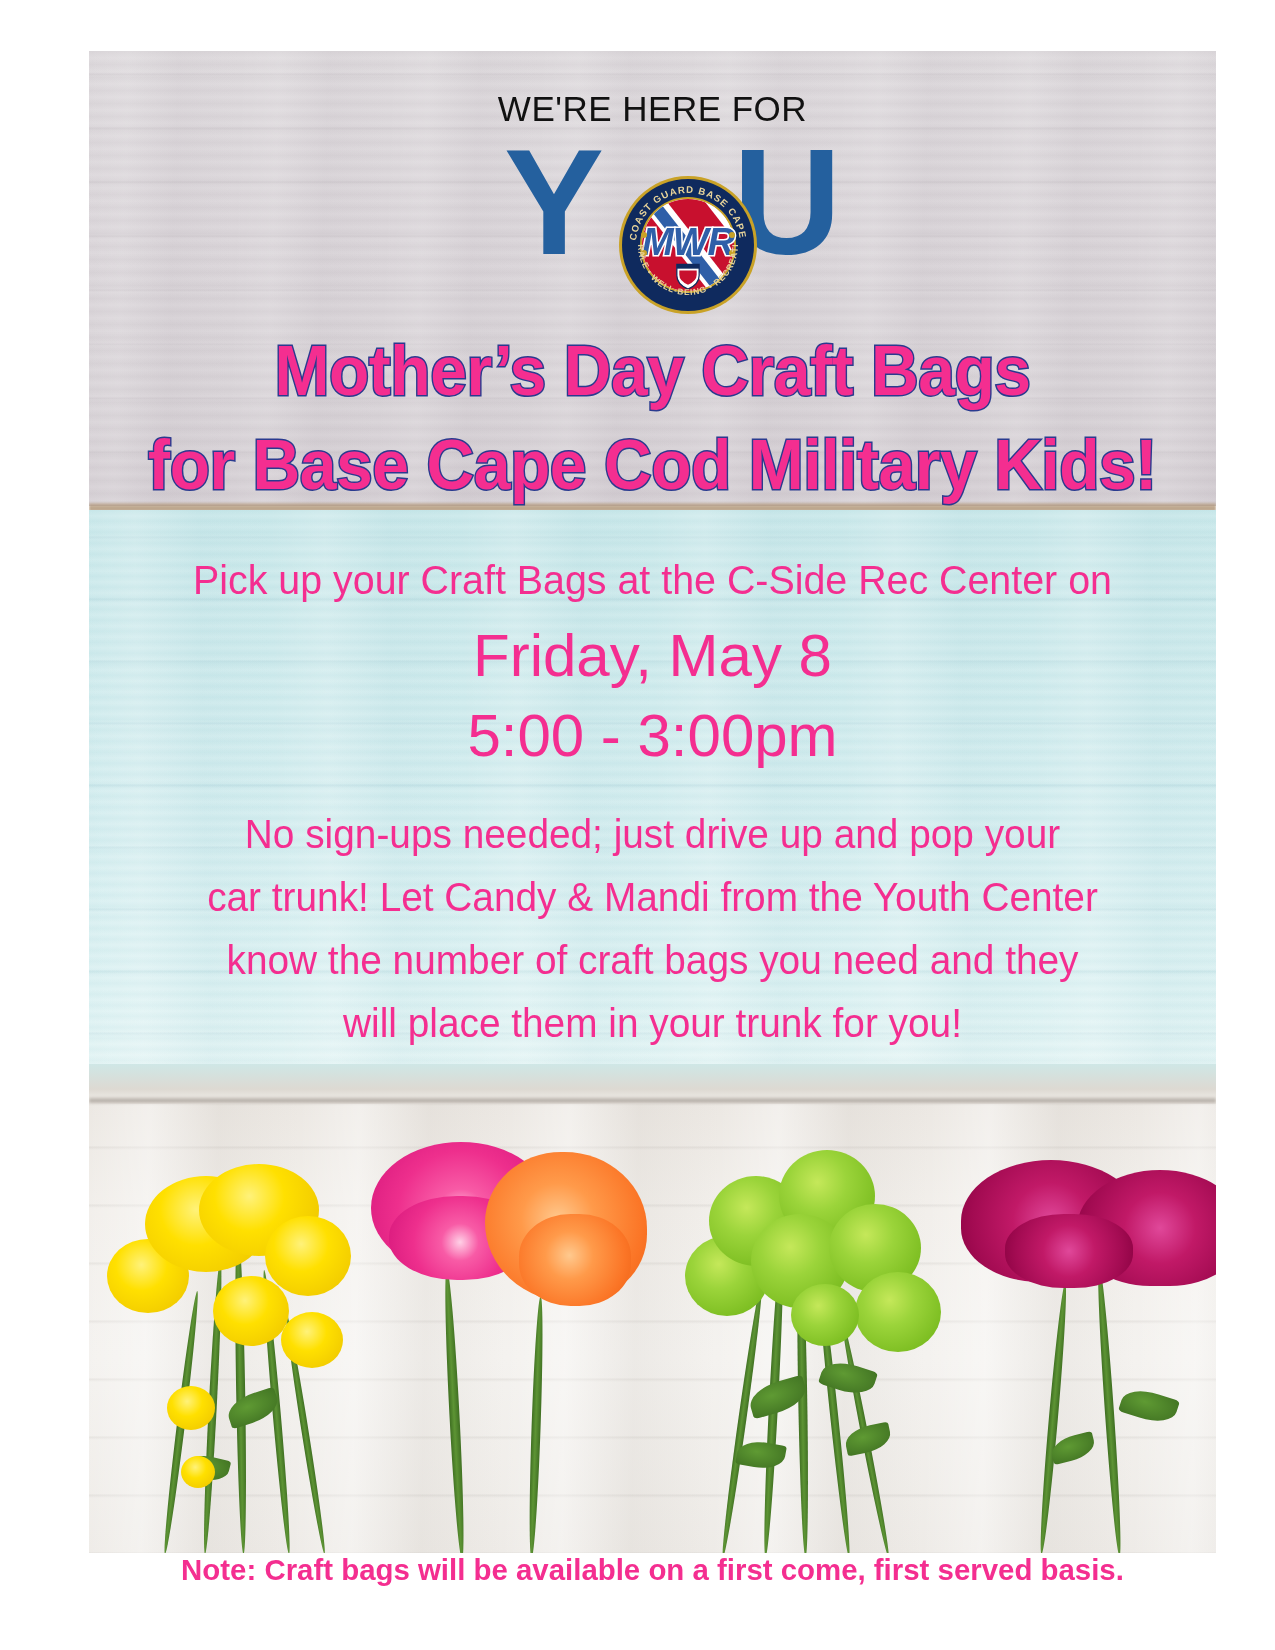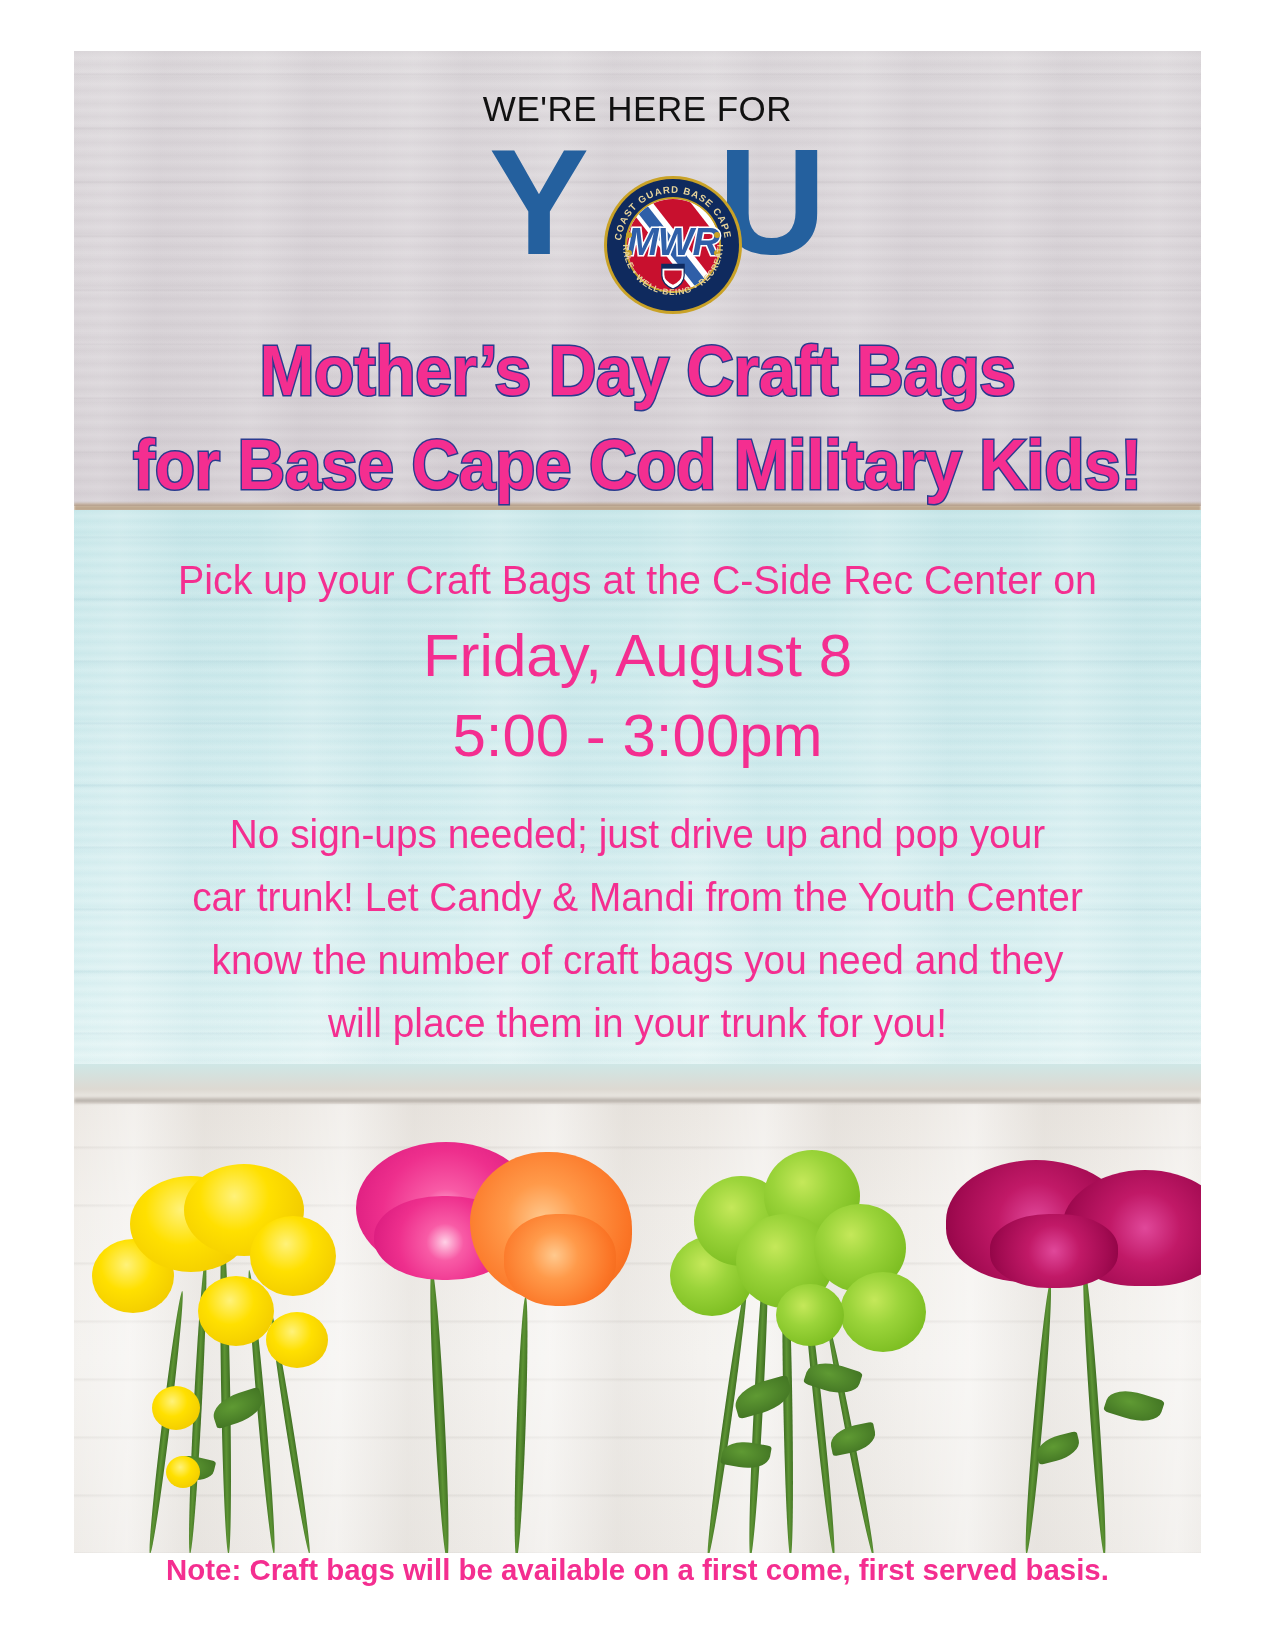--- a/index.html
+++ b/index.html
@@ -12,21 +12,21 @@
     width: 1275px;
     height: 1650px;
     position: relative;
     overflow: hidden;
     font-family: "Liberation Sans", sans-serif;
   }
 
   
   #poster {
     position: absolute;
-    left: 0; top: 0;
+    left: 15px; top: 0;
     width: 1031px;
     height: 1650px;
     background: #ffffff;
   }
 
   
   .bg-panel {
     position: absolute;
     left: 74px;
     top: 51px;
@@ -423,21 +423,21 @@
           <textPath href="#arcBot" startOffset="50%" text-anchor="middle" side="right">MORALE  •  WELL-BEING  •  RECREATION</textPath>
         </text>
       </svg>
     </div>
 
     <div class="headline headline-1">Mother’s Day Craft Bags</div>
     <div class="headline headline-2">for Base Cape Cod Military Kids!</div>
 
     <div class="line-pickup">Pick up your Craft Bags at the C-Side Rec Center on</div>
 
-    <div class="line-date">Friday, August 8</div>
+    <div class="line-date">Friday, May 8</div>
 
     <div class="line-time">5:00 - 3:00pm</div>
 
     <div class="para">
       <span>No sign-ups needed; just drive up and pop your</span>
       <span>car trunk! Let Candy &amp; Mandi from the Youth Center</span>
       <span>know the number of craft bags you need and they</span>
       <span>will place them in your trunk for you!</span>
     </div>
 

